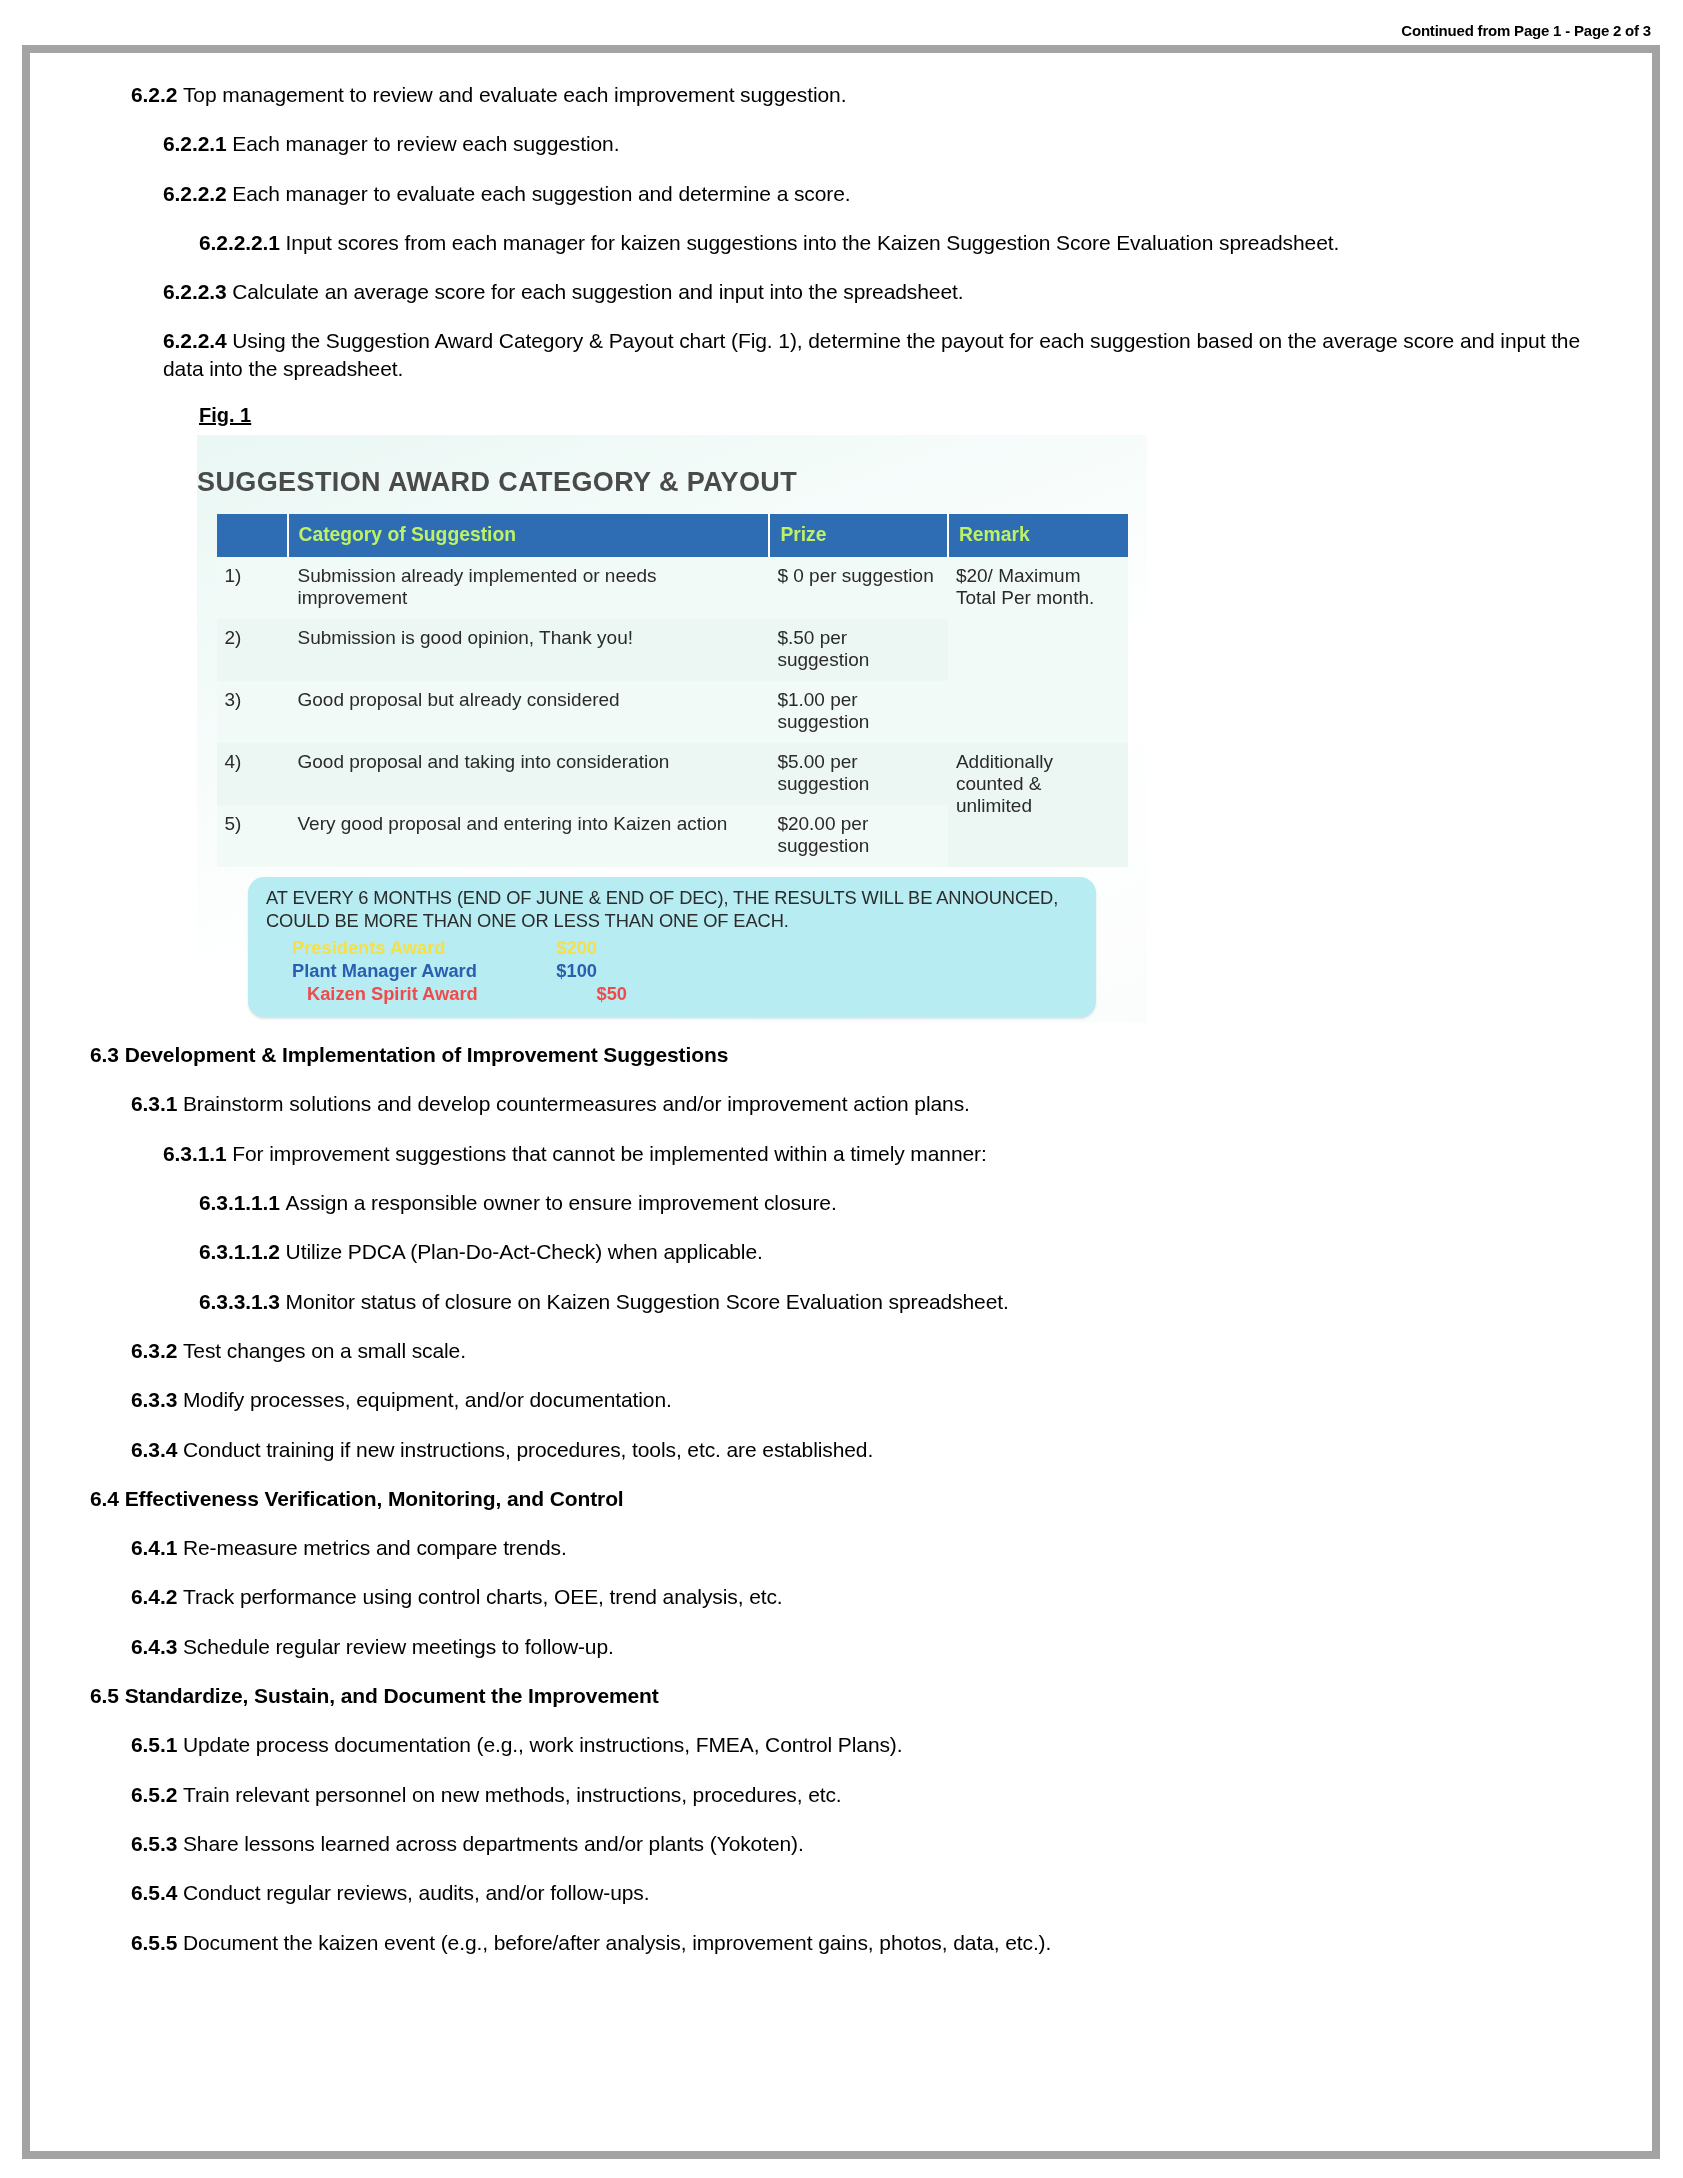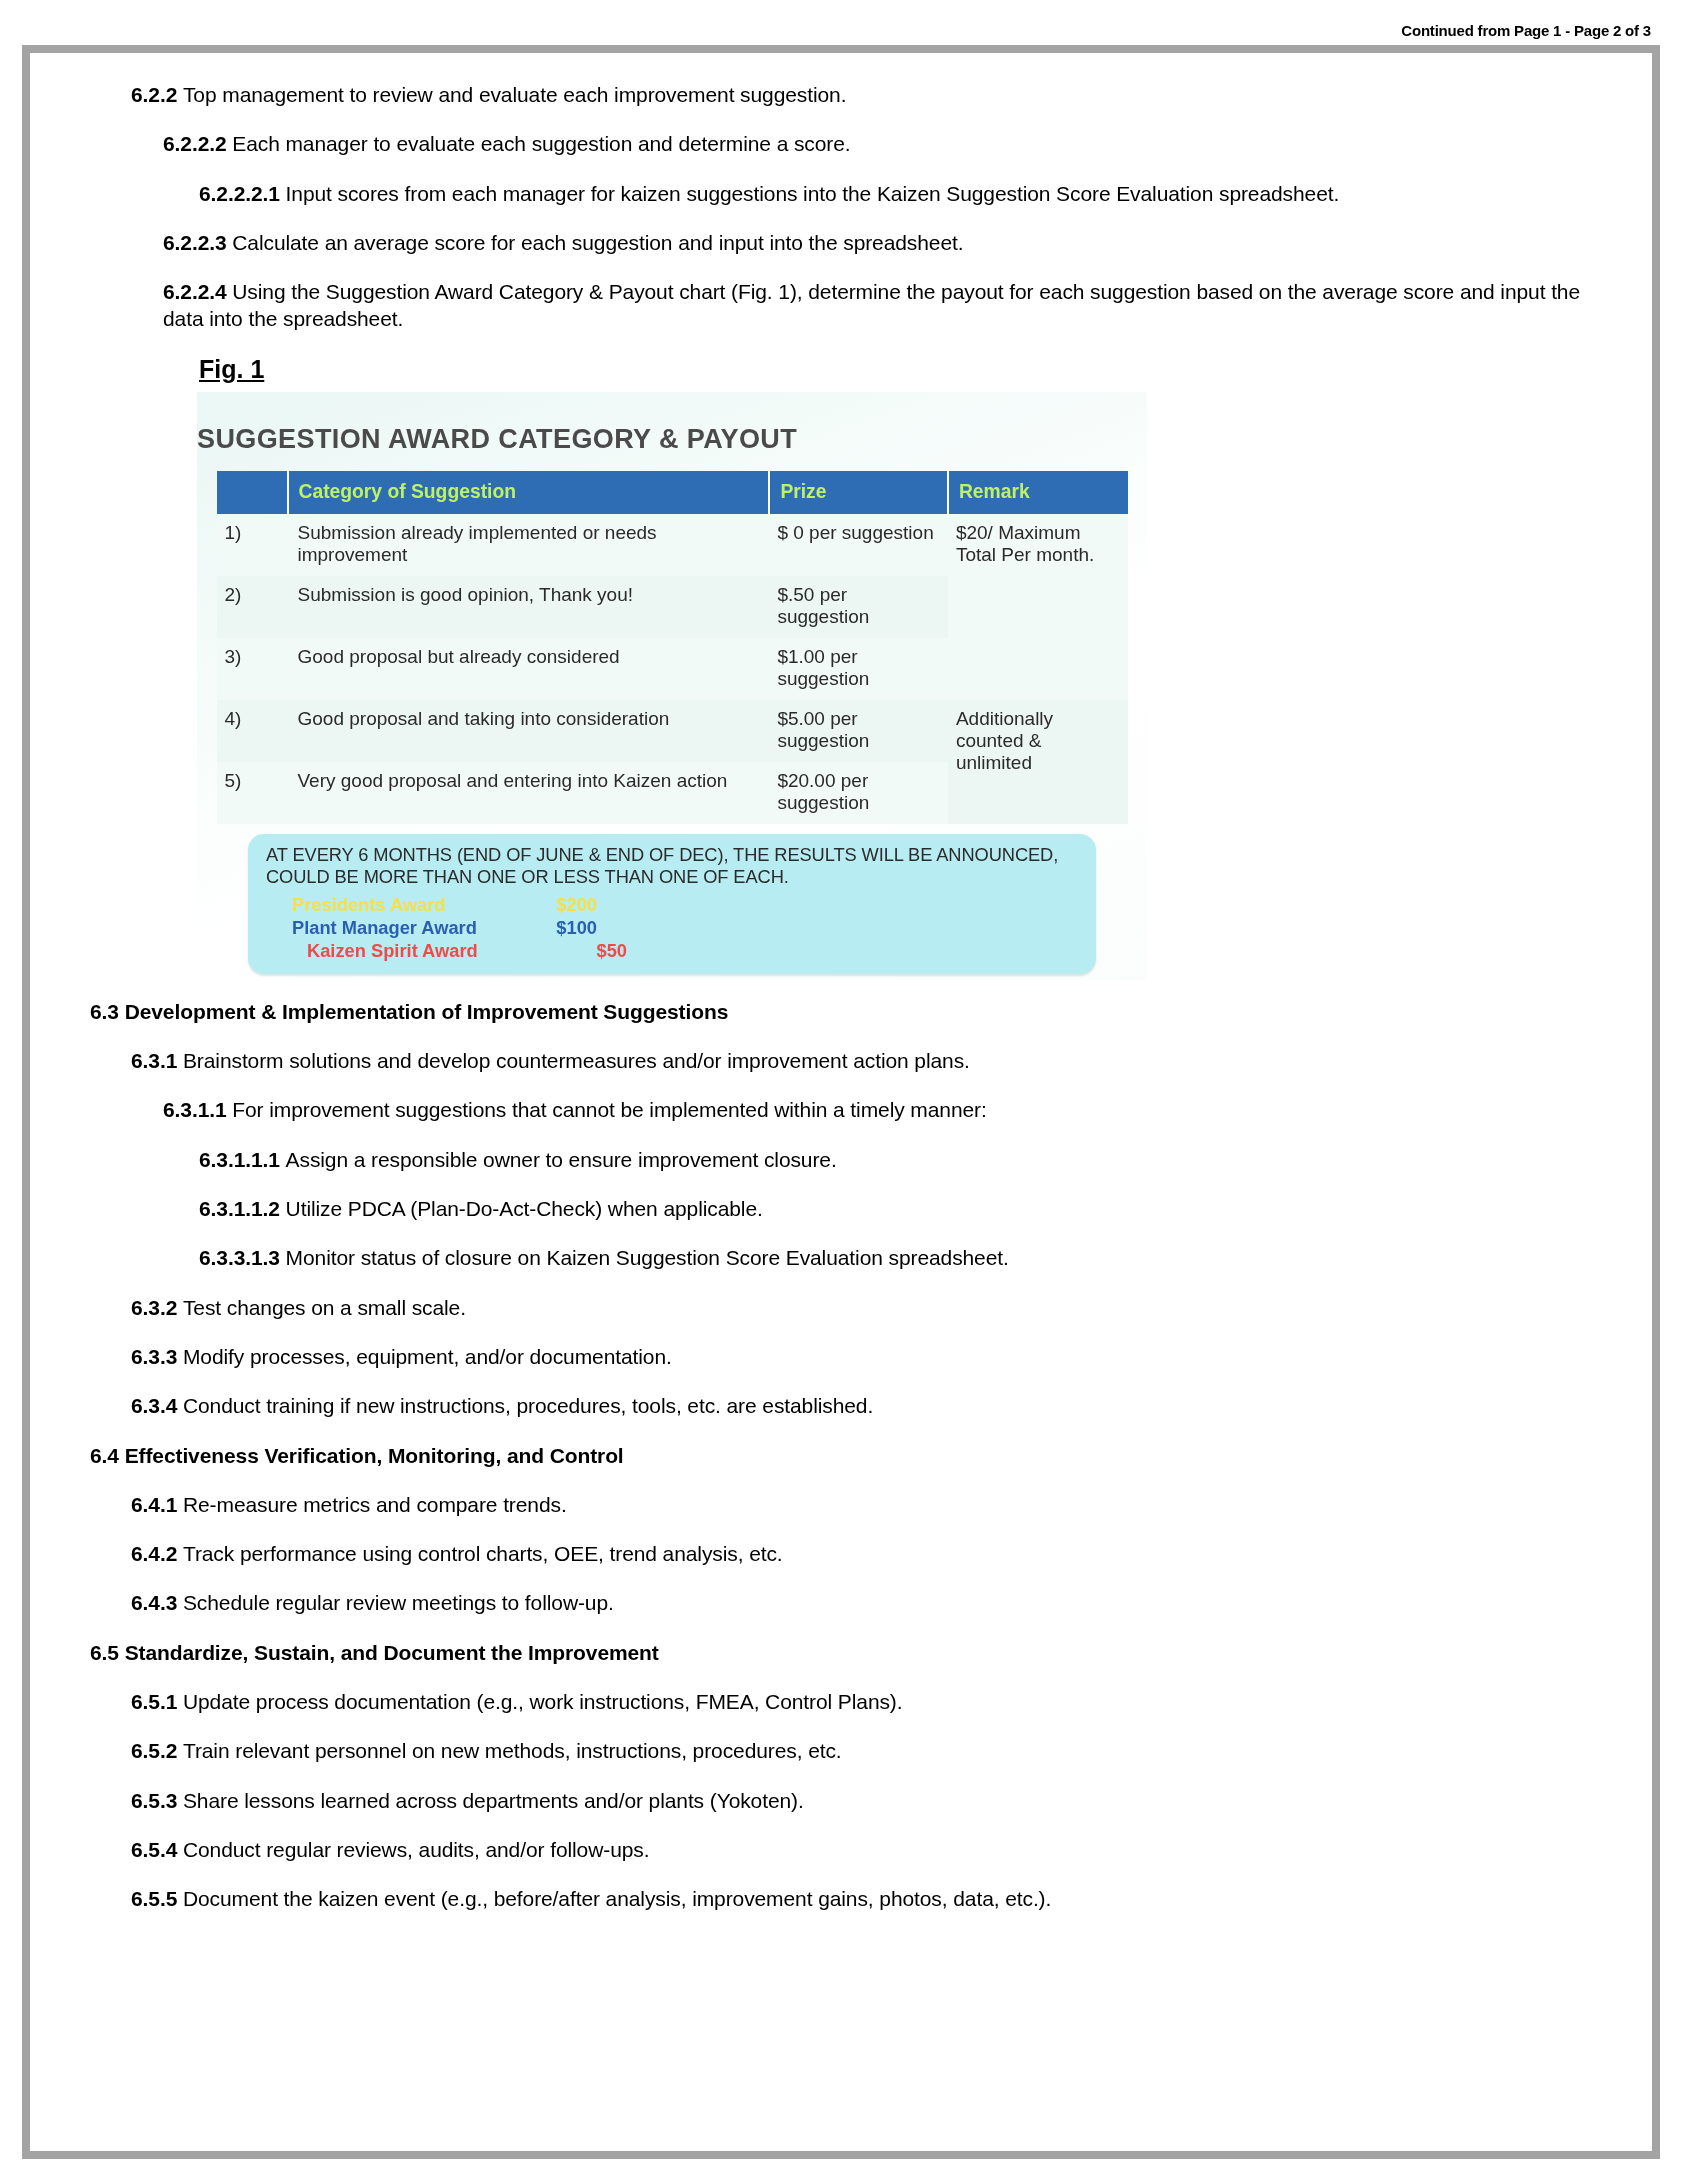--- a/index.html
+++ b/index.html
@@ -67,21 +67,21 @@
   .lvl-1   { margin-left: 61px; }   
   .lvl-2   { margin-left: 93px; }   
   .lvl-3   { margin-left: 129px; }  
 
   .heading-clause { font-weight: bold; }
   .heading-clause .txt { font-weight: bold; }
 
   
   .fig-label {
     margin-left: 129px;
-    font-size: 25px;
+    font-size: 20px;
     font-weight: bold;
     text-decoration: underline;
     margin-bottom: 8px;
   }
 
   
   .figure-wrap {
     position: relative;
     margin-left: 127px;
     width: 980px;
@@ -192,20 +192,24 @@
 <div class="page-header">Continued from Page 1 - Page 2 of 3</div>
 
 <div class="page-frame">
   <div class="page-body">
 
     <p class="clause lvl-1">
       <span class="num">6.2.2 </span>
       <span class="txt">Top management to review and evaluate each improvement suggestion.</span>
     </p>
 
+    <p class="clause lvl-2">
+      <span class="num">6.2.2.1 </span>
+      <span class="txt">Each manager to review each suggestion.</span>
+    </p>
 
     <p class="clause lvl-2">
       <span class="num">6.2.2.2 </span>
       <span class="txt">Each manager to evaluate each suggestion and determine a score.</span>
     </p>
 
     <p class="clause lvl-3" style="margin-right:59px;">
       <span class="num">6.2.2.2.1 </span>
       <span class="txt">Input scores from each manager for kaizen suggestions into the Kaizen Suggestion Score Evaluation spreadsheet.</span>
     </p>

